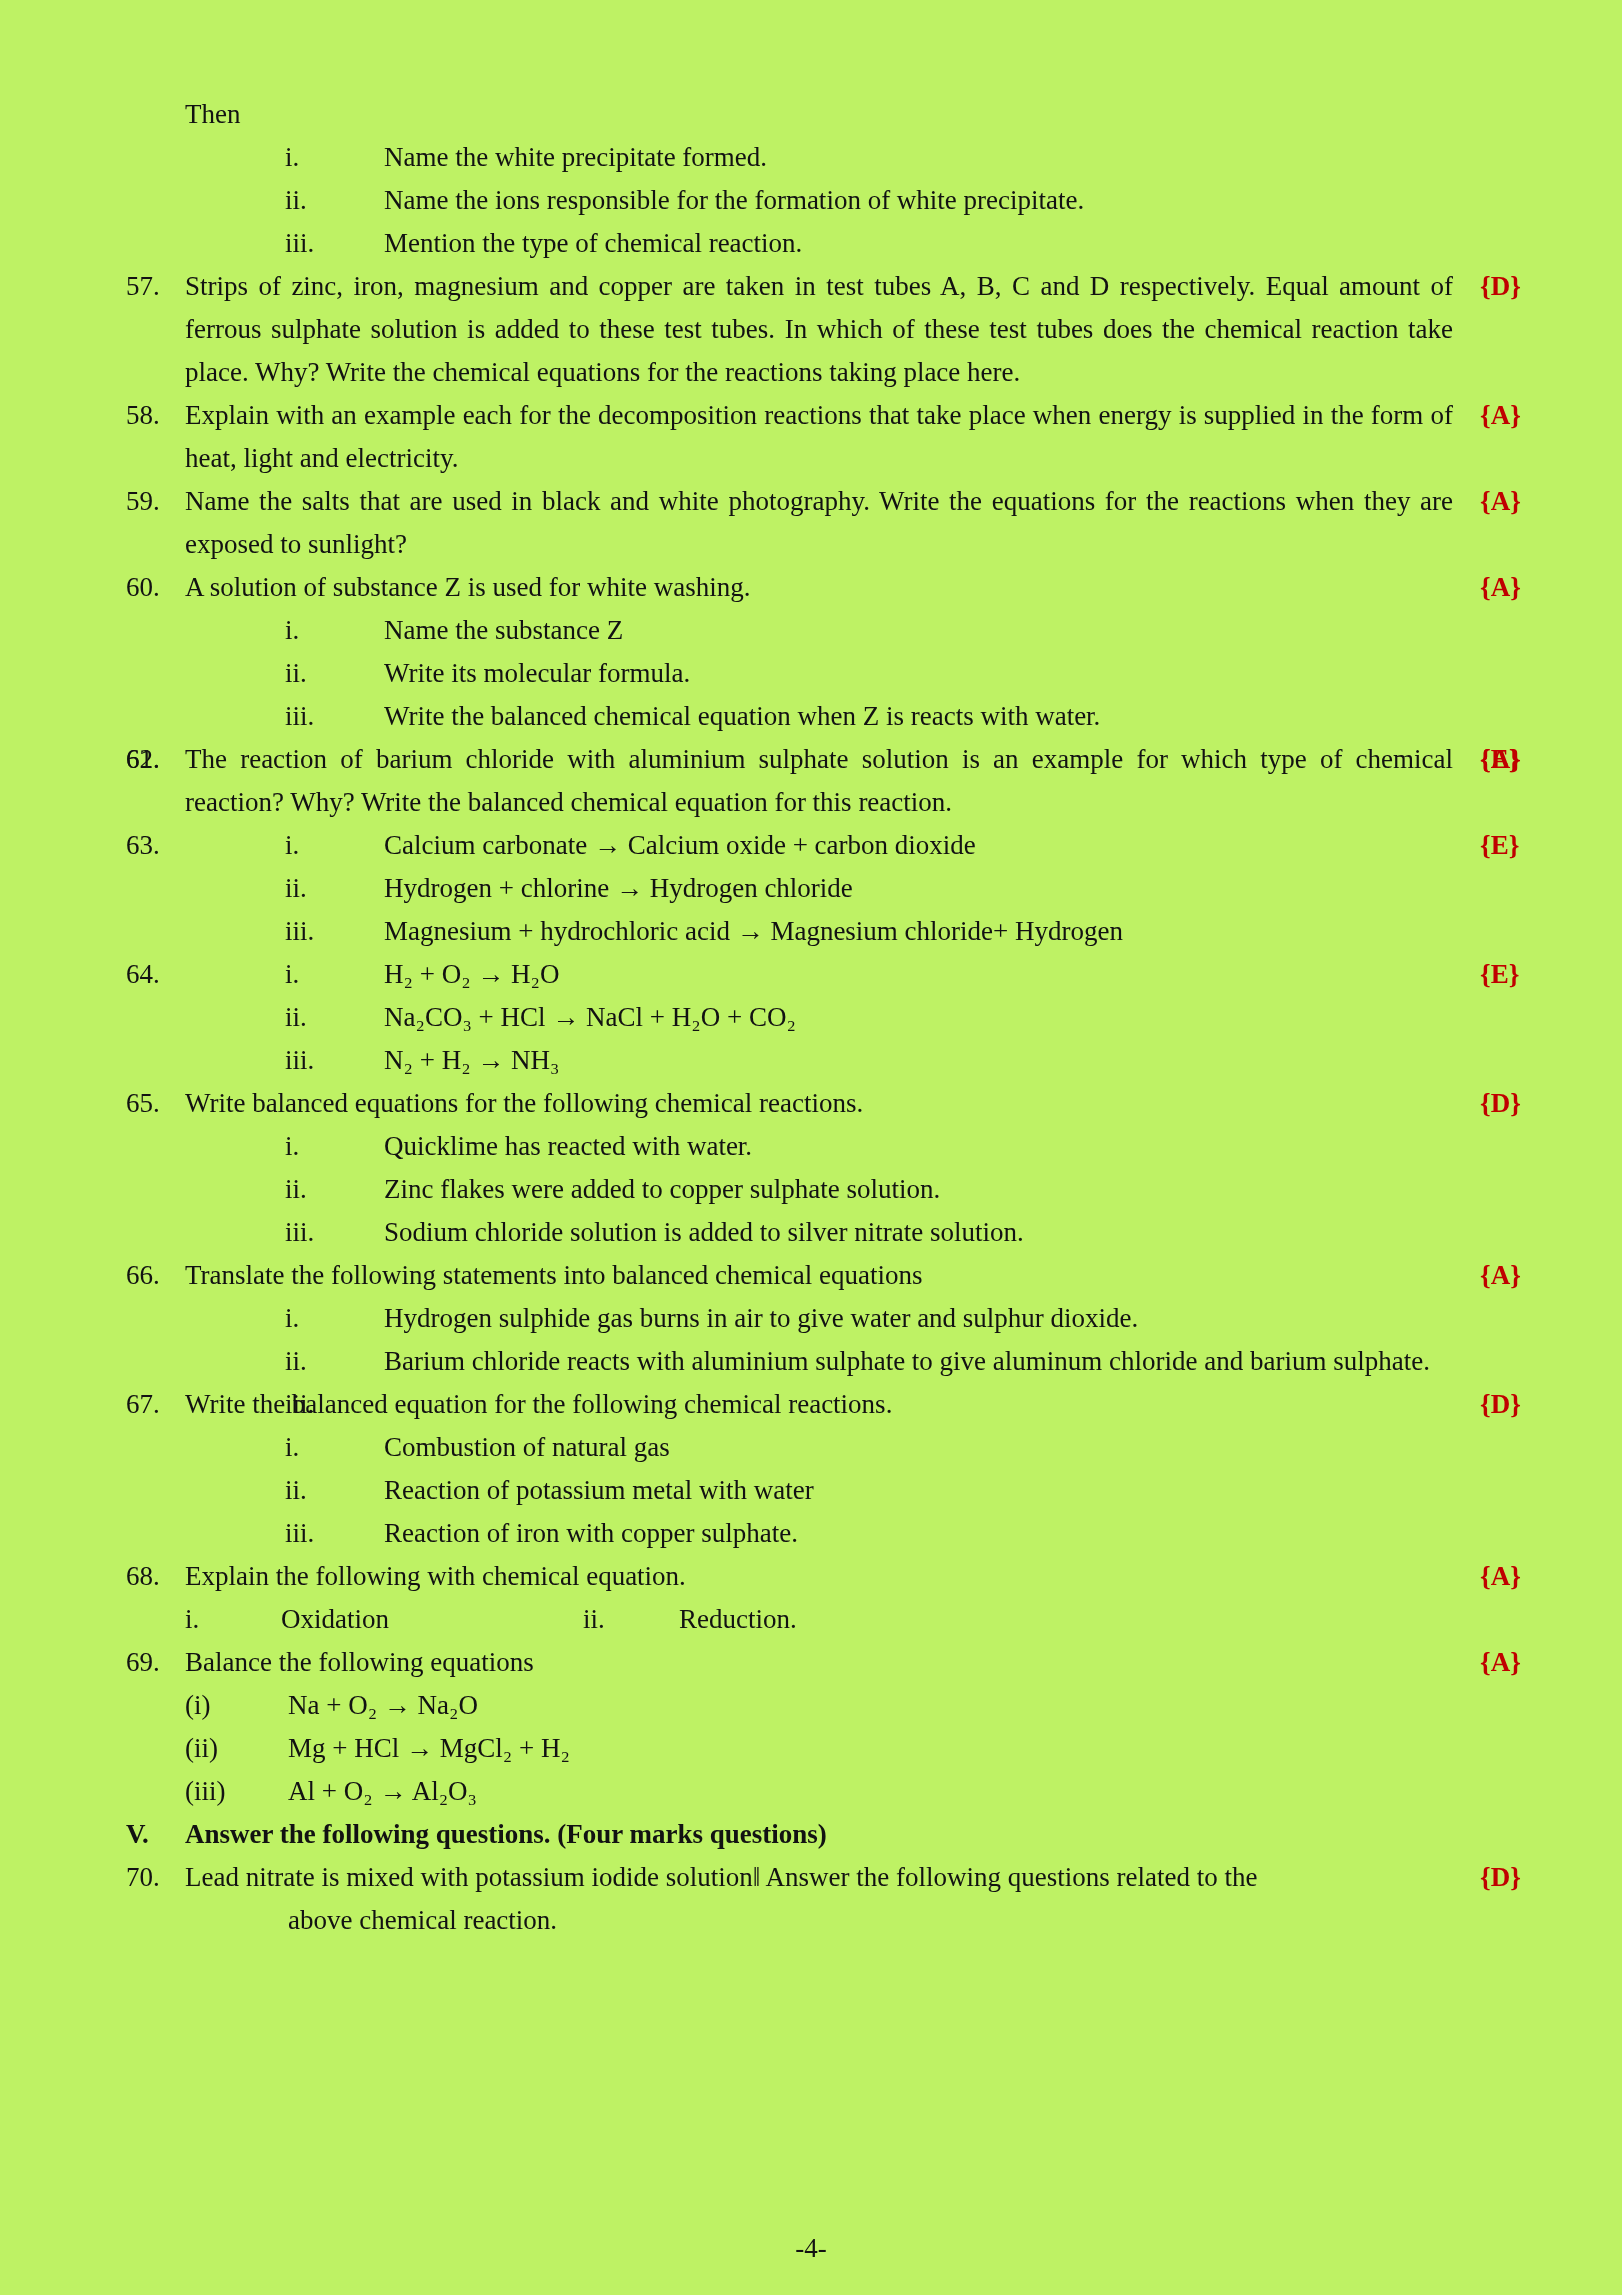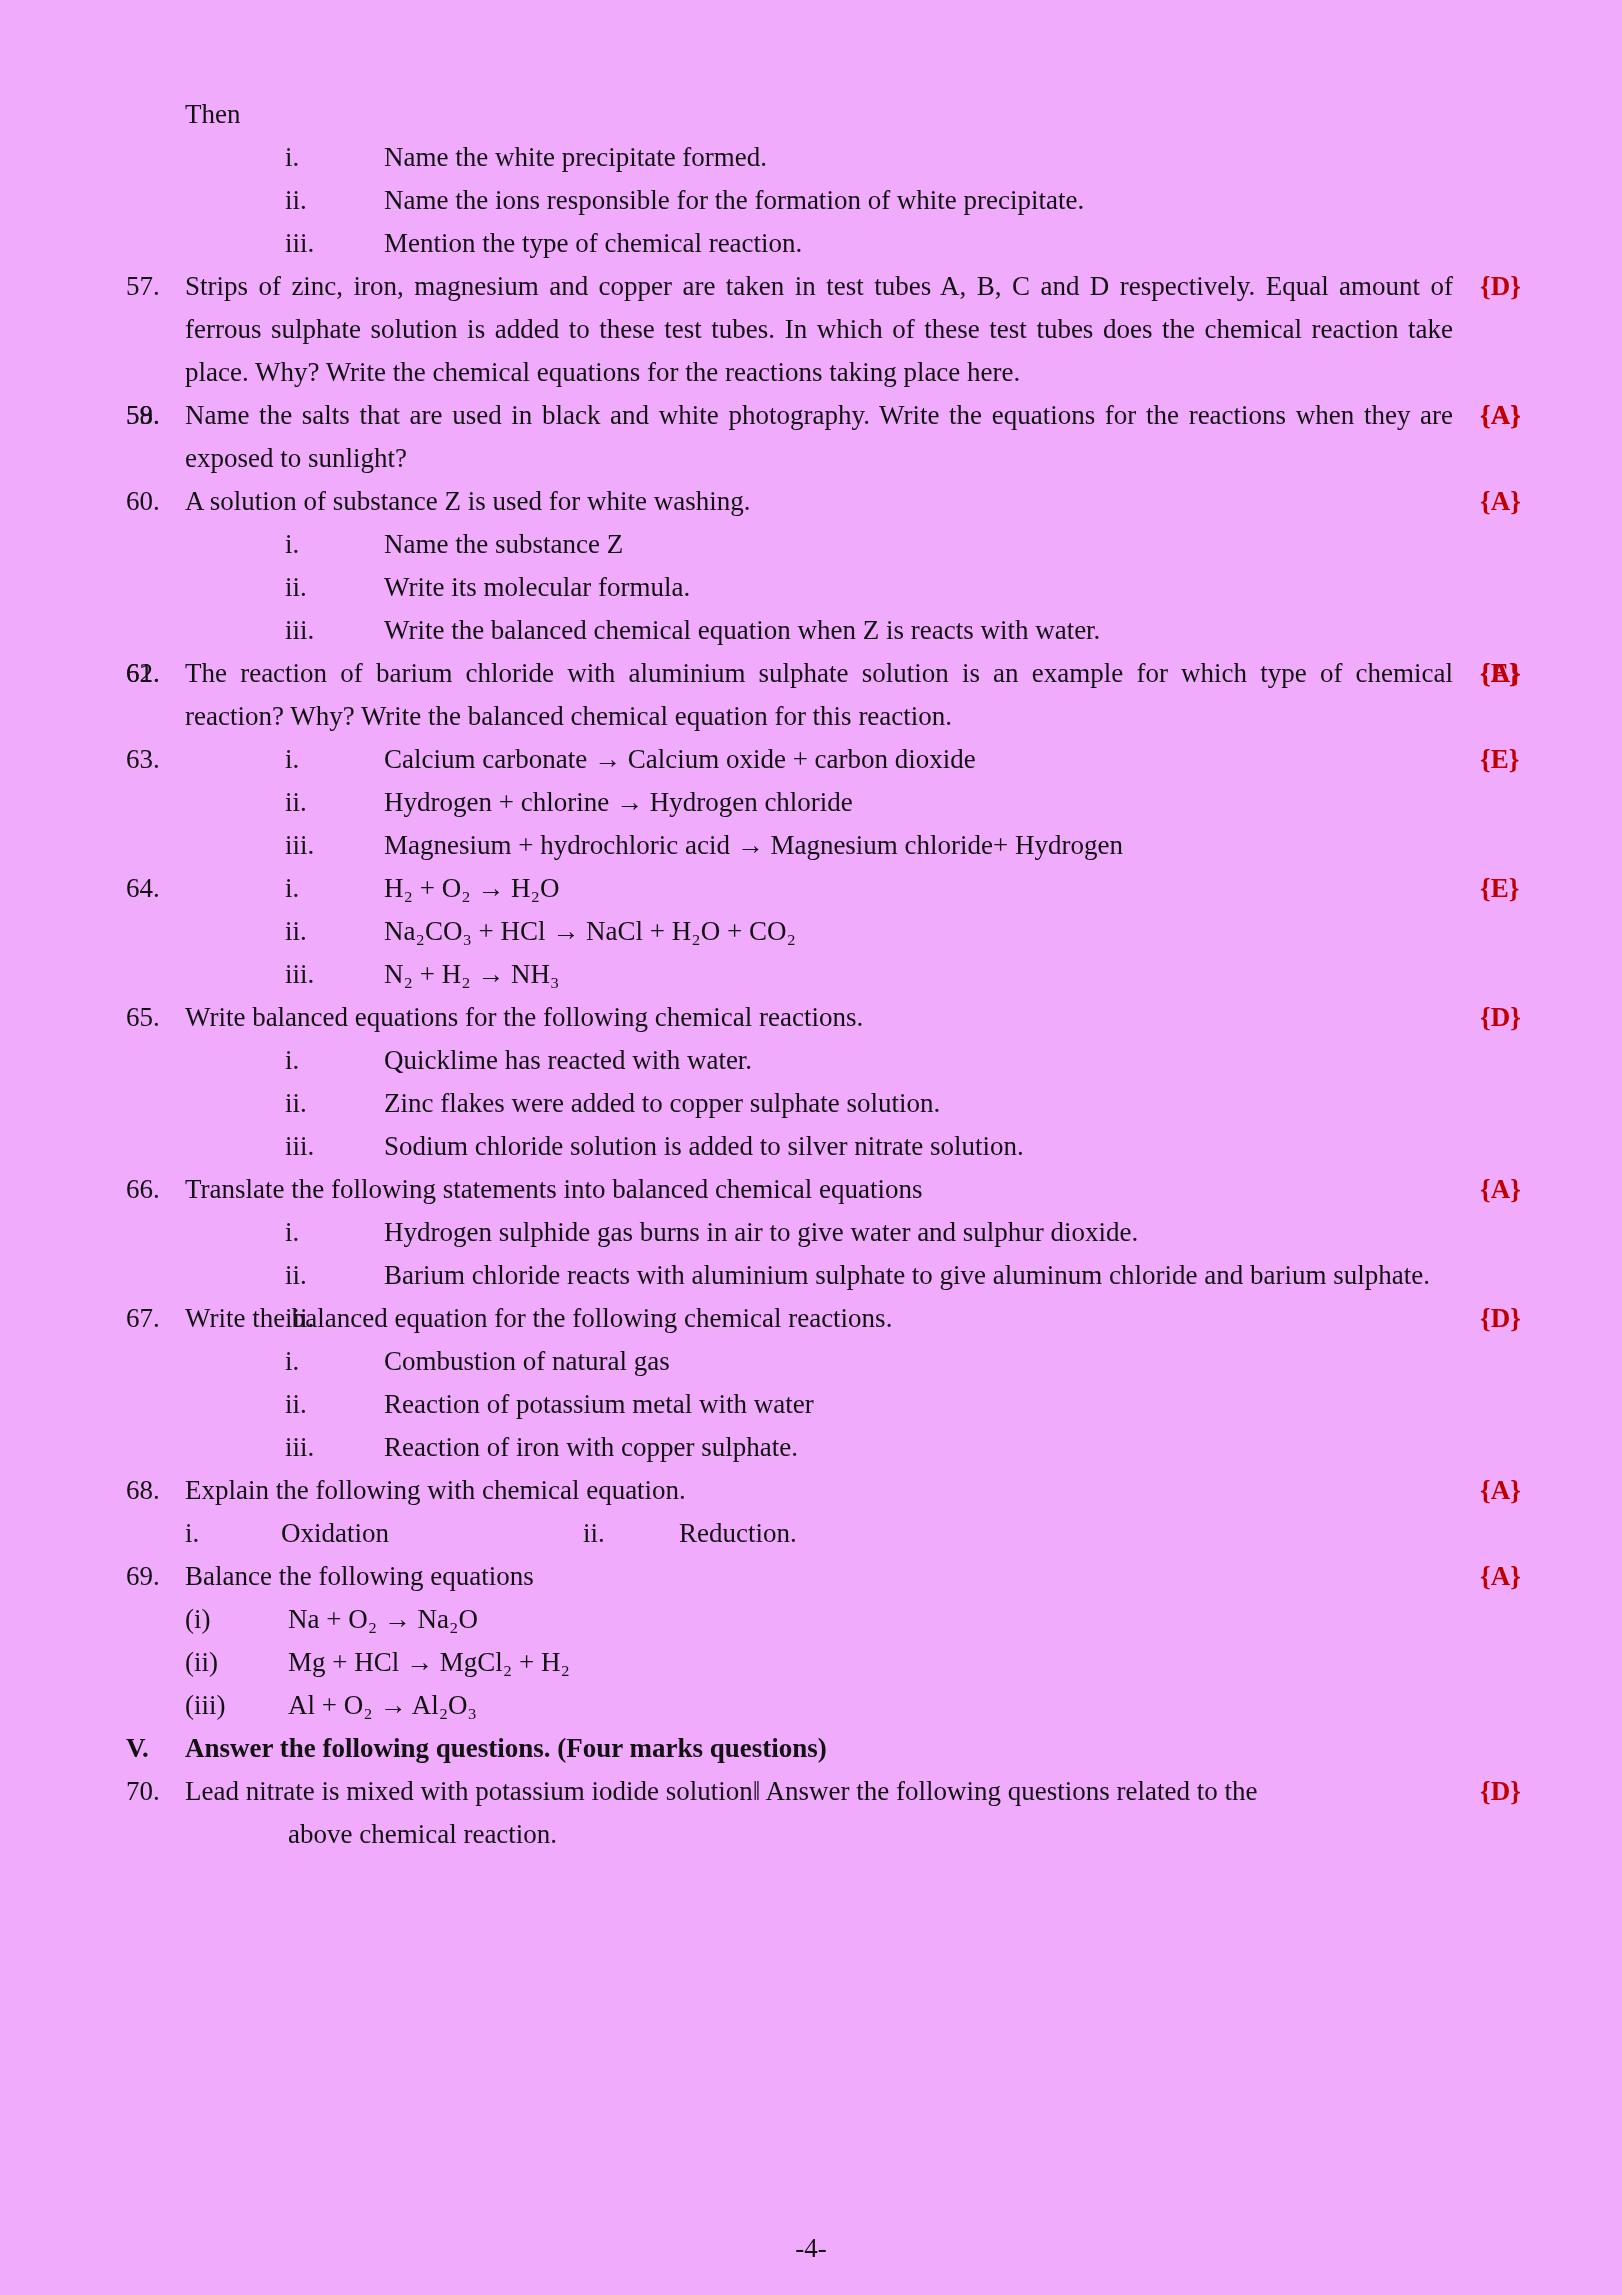--- a/index.html
+++ b/index.html
@@ -1,21 +1,21 @@
 <!DOCTYPE html>
 <html style="font-size:10.5px"><head>
 <meta charset="utf-8">
 <style>
   * { margin: 0; padding: 0; box-sizing: border-box; }
   html, body { background: #ffffff; }
   .page {
     position: relative;
     width: 1622px;
     height: 2295px;
-    background: #f0abfc;
+    background: #bef264;
     font-family: "Liberation Serif", "DejaVu Serif", serif;
     font-size: 27px;
     line-height: 43px;
     color: #121212;
     padding-top: 93px;
     overflow: hidden;
   }
   .q { position: relative; padding-left: 185px; padding-right: 169px; }
   .q-num { position: absolute; left: 126px; top: 0; }
   .q-tag {
@@ -60,20 +60,21 @@
   </div>
 
   <div class="q">
     <div class="q-num">57.</div>
     <div class="q-text just">Strips of zinc, iron, magnesium and copper are taken in test tubes A, B, C and D respectively. Equal amount of ferrous sulphate solution is added to these test tubes. In which of these test tubes does the chemical reaction take place. Why? Write the chemical equations for the reactions taking place here.</div>
     <div class="q-tag">{D}</div>
   </div>
 
   <div class="q">
     <div class="q-num">58.</div>
+    <div class="q-text just">Explain with an example each for the decomposition reactions that take place when energy is supplied in the form of heat, light and electricity.</div>
     <div class="q-tag">{A}</div>
   </div>
 
   <div class="q">
     <div class="q-num">59.</div>
     <div class="q-text just">Name the salts that are used in black and white photography. Write the equations for the reactions when they are exposed to sunlight?</div>
     <div class="q-tag">{A}</div>
   </div>
 
   <div class="q">

